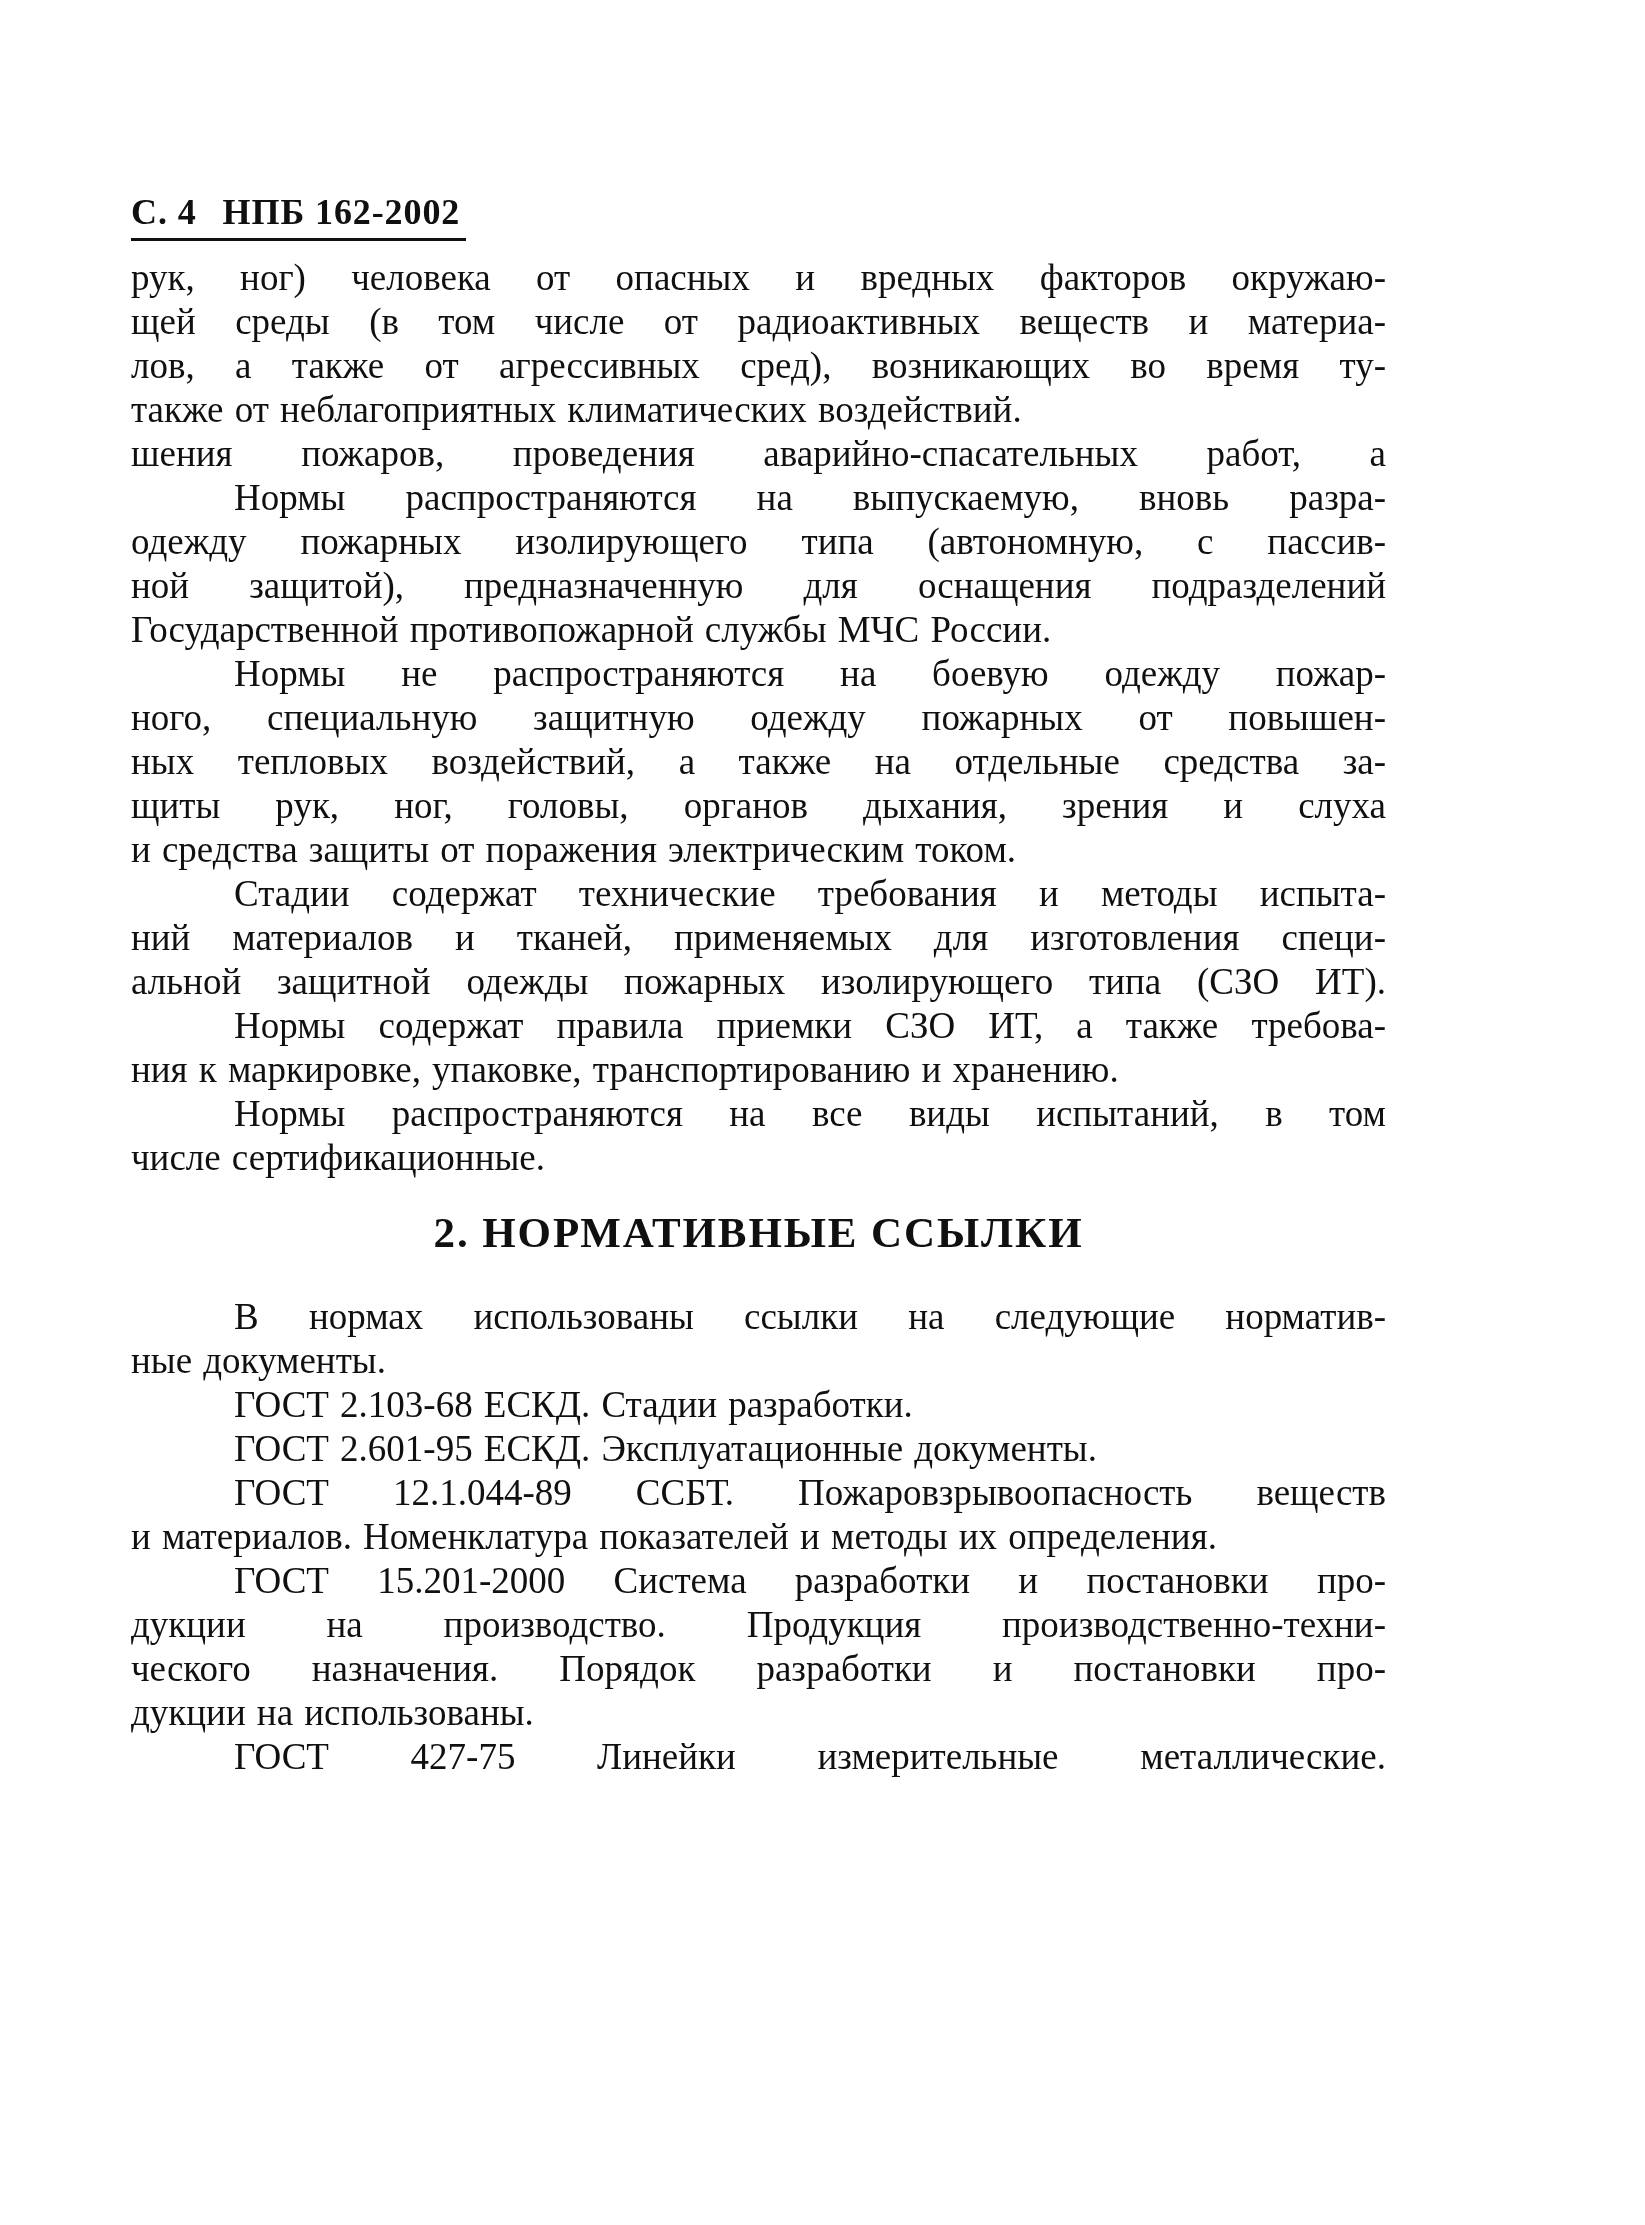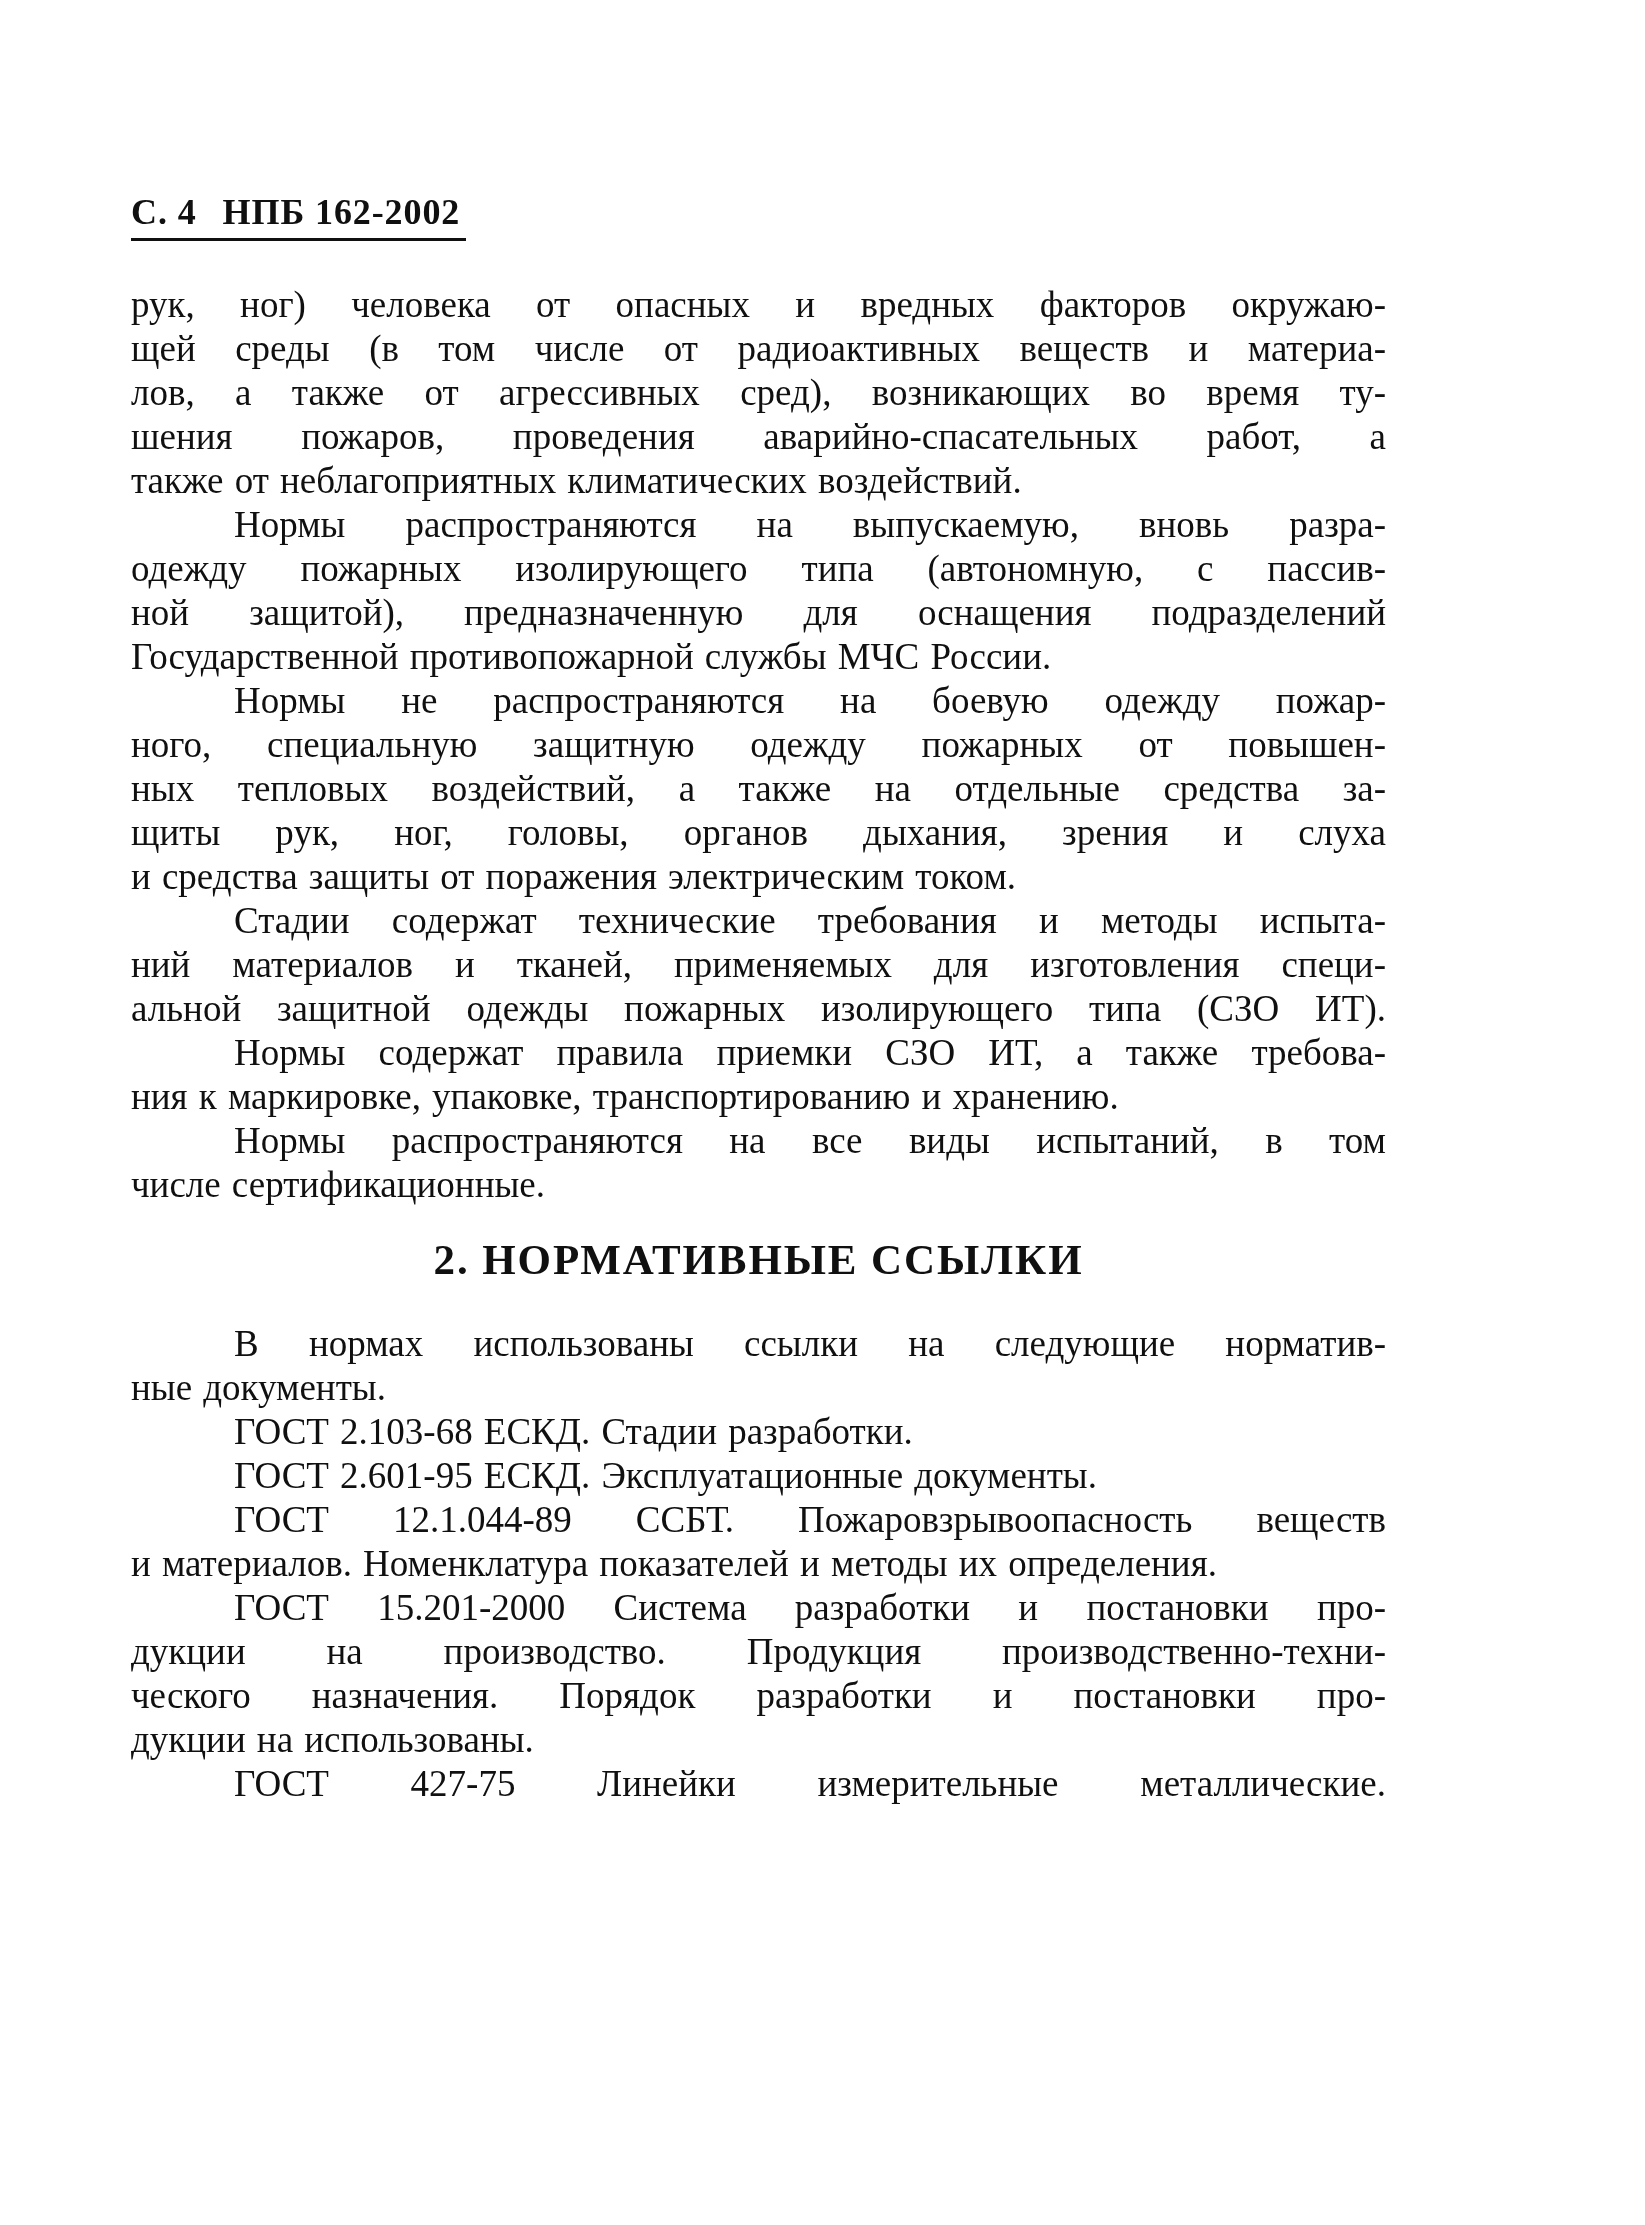--- a/index.html
+++ b/index.html
@@ -21,21 +21,21 @@
     font-weight: bold;
     letter-spacing: 0.9px;
     border-bottom: 3.7px solid #101010;
     padding: 0 5.6px 4.7px 0;
     white-space: nowrap;
   }
   .header .doc-code { margin-left: 26px; }
   .body-col {
     position: absolute;
     left: 131px;
-    top: 283px;
+    top: 256px;
     width: 1255px;
   }
   .line {
     font-size: 37px;
     line-height: 44px;
     min-height: 44px;
     word-spacing: 1.9px;
   }
   .line.just {
     text-align: justify;
@@ -58,22 +58,22 @@
 <div class="page">
   <div class="header">
     <span>С. 4</span><span class="doc-code">НПБ 162-2002</span>
   </div>
 
   <div class="body-col">
     <div id="intro-block">
         <div class="line just">рук, ног) человека от опасных и вредных факторов окружаю-</div>
         <div class="line just">щей среды (в том числе от радиоактивных веществ и материа-</div>
         <div class="line just">лов, а также от агрессивных сред), возникающих во время ту-</div>
+        <div class="line">также от неблагоприятных климатических воздействий.</div>
         <div class="line just">шения пожаров, проведения аварийно-спасательных работ, а</div>
-        <div class="line">также от неблагоприятных климатических воздействий.</div>
         <div class="line indent just">Нормы распространяются на выпускаемую, вновь разра-</div>
         <div class="line just">одежду пожарных изолирующего типа (автономную, с пассив-</div>
         <div class="line just">ной защитой), предназначенную для оснащения подразделений</div>
         <div class="line">Государственной противопожарной службы МЧС России.</div>
         <div class="line indent just">Нормы не распространяются на боевую одежду пожар-</div>
         <div class="line just">ного, специальную защитную одежду пожарных от повышен-</div>
         <div class="line just">ных тепловых воздействий, а также на отдельные средства за-</div>
         <div class="line just">щиты рук, ног, головы, органов дыхания, зрения и слуха</div>
         <div class="line">и средства защиты от поражения электрическим током.</div>
         <div class="line indent just">Стадии содержат технические требования и методы испыта-</div>

